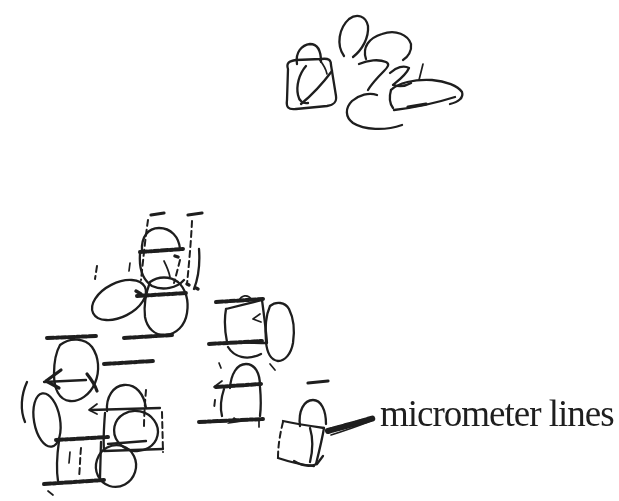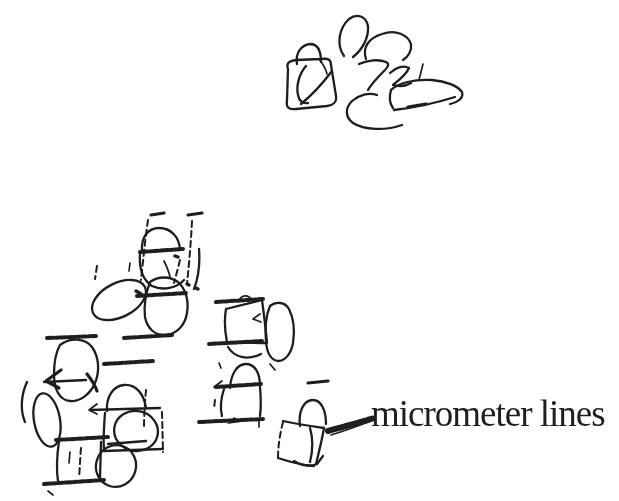--- a/index.html
+++ b/index.html
@@ -15,21 +15,21 @@
   svg * { fill:none; stroke:var(--ink); stroke-linecap:round; stroke-linejoin:round; }
   .s     { stroke-width:2.3; }
   .thin  { stroke-width:1.7; }
   .thick { stroke-width:3.2; }
   .dot   { stroke-width:3.4; }
   .hatch { stroke-width:4;   stroke-dasharray:7 2 3 2 5 2; }
   .dash  { stroke-width:2;   stroke-dasharray:6 4; }
   .pointer { stroke-width:6; stroke-dasharray:4 2; }
   .fill  { fill:var(--ink); stroke:none; }
   .label {
-    position:absolute; left:371px; top:395px;
+    position:absolute; left:380px; top:395px;
     font-size:37px; line-height:1; letter-spacing:-1px;
     color:var(--ink); white-space:nowrap;
   }
 </style>
 </head>
 <body>
 
 <div class="canvas">
   <svg width="619" height="501" viewBox="0 0 619 501">
 

